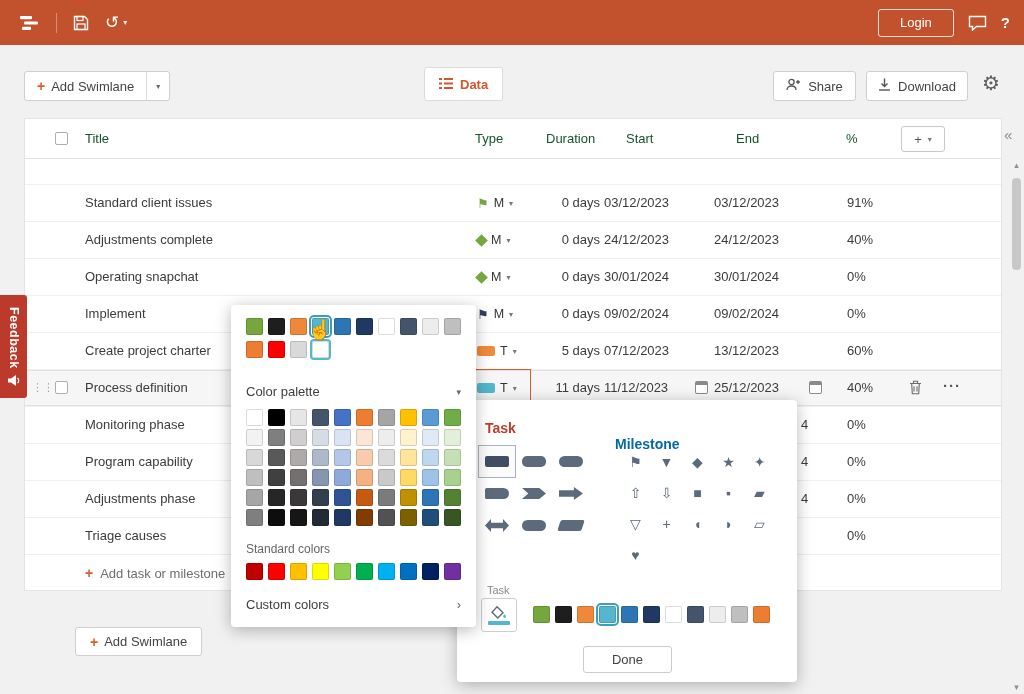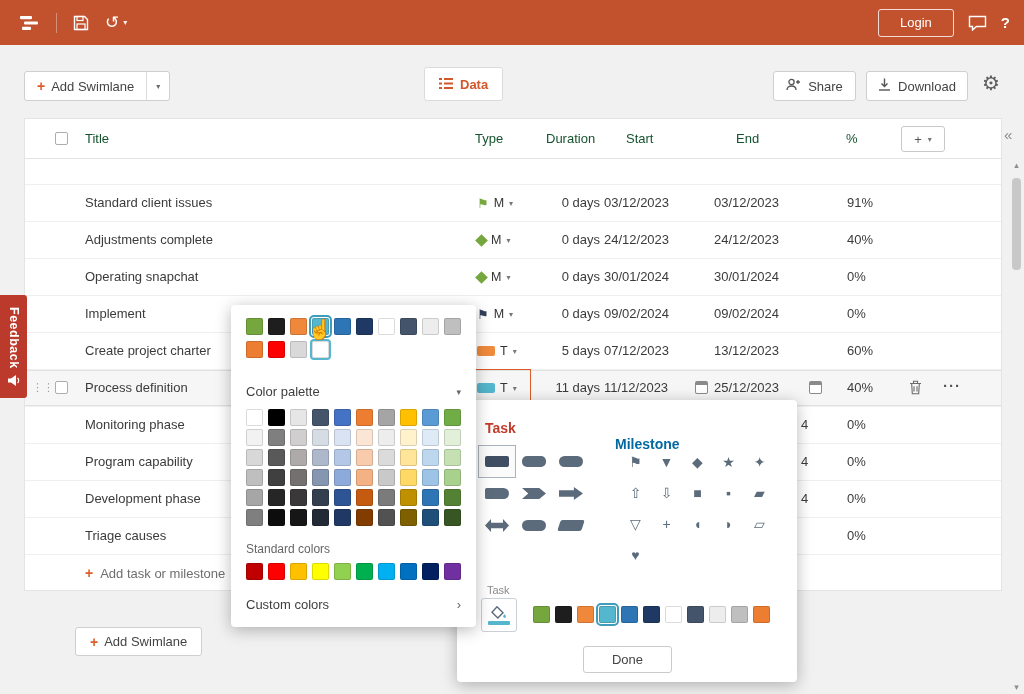--- a/index.html
+++ b/index.html
@@ -306,21 +306,21 @@
           <span class="c-title">Monitoring phase</span>
           <span class="c-endpartial">4</span>
           <span class="c-pct">0%</span>
         </div>
         <div class="trow">
           <span class="c-title">Program capability</span>
           <span class="c-endpartial">4</span>
           <span class="c-pct">0%</span>
         </div>
         <div class="trow">
-          <span class="c-title">Development phase</span>
+          <span class="c-title">Adjustments phase</span>
           <span class="c-endpartial">4</span>
           <span class="c-pct">0%</span>
         </div>
         <div class="trow">
           <span class="c-title">Triage causes</span>
           <span class="c-pct">0%</span>
         </div>
       </div>
     <div class="addtask-row">
       <span class="addtask">

